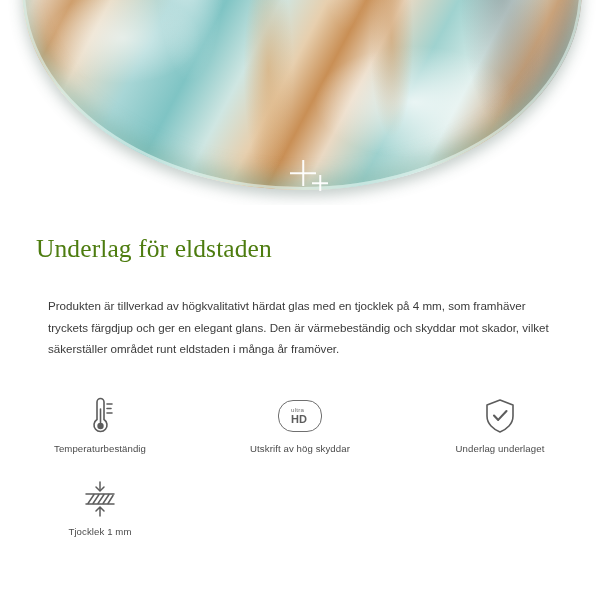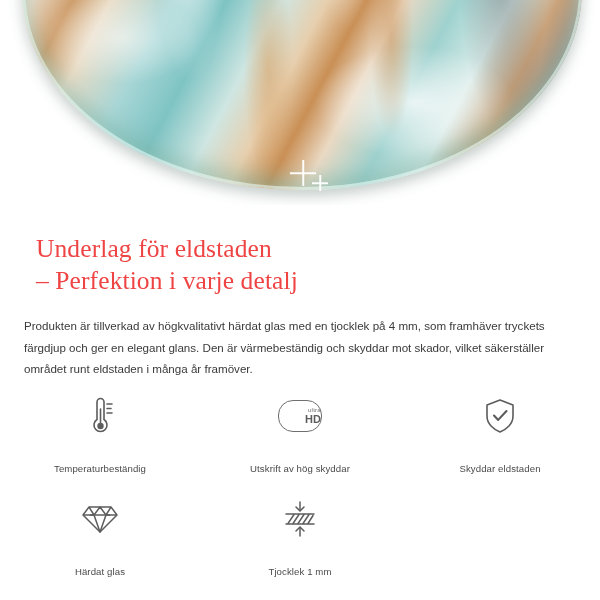--- a/index.html
+++ b/index.html
@@ -114,28 +114,28 @@
     width: 600px;
   }
 
   .title {
     margin: 0;
     padding: 28px 36px 0 36px;
     font-family: "Liberation Serif", serif;
     font-weight: 400;
     font-size: 25.5px;
     line-height: 32px;
-    color: #ef4444;
+    color: #4d7c0f;
     letter-spacing: 0.1px;
   }
   .title-line-2 { display: block; }
 
   .body-copy {
-    margin: 0;
-    padding: 18px 36px 0 24px;
+    margin: 12px;
+    padding: 18px 36px 0 36px;
     font-size: 11.6px;
     line-height: 21.5px;
     color: #3a3a3a;
   }
 
   
   .features {
     position: absolute;
     left: 0;
     top: 393px;
@@ -153,35 +153,35 @@
   }
 
   .feature-icon {
     height: 46px;
     display: flex;
     align-items: center;
     justify-content: center;
   }
 
   .feature-label {
-    margin-top: 24px;
+    margin-top: 4px;
     font-size: 9.6px;
     color: #4a4a4a;
     text-align: center;
     letter-spacing: 0.1px;
   }
 
   .ultrahd-box {
     width: 30px;
     height: 30px;
     border: 1.6px solid #6f6f6f;
     border-radius: 15px;
     display: flex;
     flex-direction: column;
-    align-items: flex-end;
+    align-items: flex-start;
     justify-content: center;
     line-height: 1;
     padding-left: 12px;
   }
   .ultrahd-box .u-small {
     font-size: 6.2px;
     color: #6f6f6f;
     letter-spacing: 0.2px;
   }
   .ultrahd-box .u-big {
@@ -201,21 +201,20 @@
       <div class="veins"></div>
       <div class="edge-glass"></div>
     </div>
     <div class="sparkle sparkle-1"></div>
     <div class="sparkle sparkle-2"></div>
   </div>
 
   <div class="content">
     <h1 class="title">
       <span>Underlag för eldstaden</span>
-      <span class="title-line-2">– Perfektion i varje detalj</span>
     </h1>
     <p class="body-copy">Produkten är tillverkad av högkvalitativt härdat glas med en tjocklek på 4 mm, som framhäver tryckets färgdjup och ger en elegant glans. Den är värmebeständig och skyddar mot skador, vilket säkerställer området runt eldstaden i många år framöver.</p>
   </div>
 
   <div class="features">
 
     <div class="feature">
       <div class="feature-icon">
         <svg width="34" height="40" viewBox="0 0 34 40" fill="none" stroke="#5c5c5c" stroke-width="1.6" stroke-linecap="round">
           <path d="M14 6a3.5 3.5 0 0 1 7 0v17.5a6.5 6.5 0 1 1-7 0V6z"></path>
@@ -237,36 +236,23 @@
       <div class="feature-label">Utskrift av hög skyddar</div>
     </div>
 
     <div class="feature">
       <div class="feature-icon">
         <svg width="34" height="40" viewBox="0 0 34 40" fill="none" stroke="#5c5c5c" stroke-width="1.6" stroke-linejoin="round" stroke-linecap="round">
           <path d="M17 4 L30 9 v11c0 8-6.5 13.5-13 16-6.5-2.5-13-8-13-16V9L17 4z"></path>
           <path d="M11 19.5l4.2 4.4L23.5 15" stroke-width="2.1"></path>
         </svg>
       </div>
-      <div class="feature-label">Skyddar eldstaden</div>
-    </div>
-
-    <div class="feature">
-      <div class="feature-icon">
-        <svg width="38" height="34" viewBox="0 0 38 34" fill="none" stroke="#5c5c5c" stroke-width="1.5" stroke-linejoin="round">
-          <path d="M8 5h22l6 8-17 17L2 13 8 5z"></path>
-          <path d="M2 13h34"></path>
-          <path d="M8 5l5 8-4 0"></path>
-          <path d="M30 5l-5 8 4 0"></path>
-          <path d="M13 13l6 17 6-17"></path>
-          <path d="M13 13l6-8 6 8"></path>
-        </svg>
-      </div>
-      <div class="feature-label">Härdat glas</div>
-    </div>
+      <div class="feature-label">Underlag underlaget</div>
+    </div>
+
 
 
     <div class="feature">
       <div class="feature-icon">
         <svg width="38" height="38" viewBox="0 0 38 38" fill="none" stroke="#5c5c5c" stroke-width="1.5" stroke-linecap="round">
           <path d="M19 2 v8"></path>
           <path d="M15 7 l4 4 4-4"></path>
           <path d="M5 14 h28"></path>
           <path d="M5 24 h28"></path>
           <path d="M7 23.5 L13 14.5 M12 23.5 L18 14.5 M17 23.5 L23 14.5 M22 23.5 L28 14.5 M27 23.5 L32 15.5"></path>

